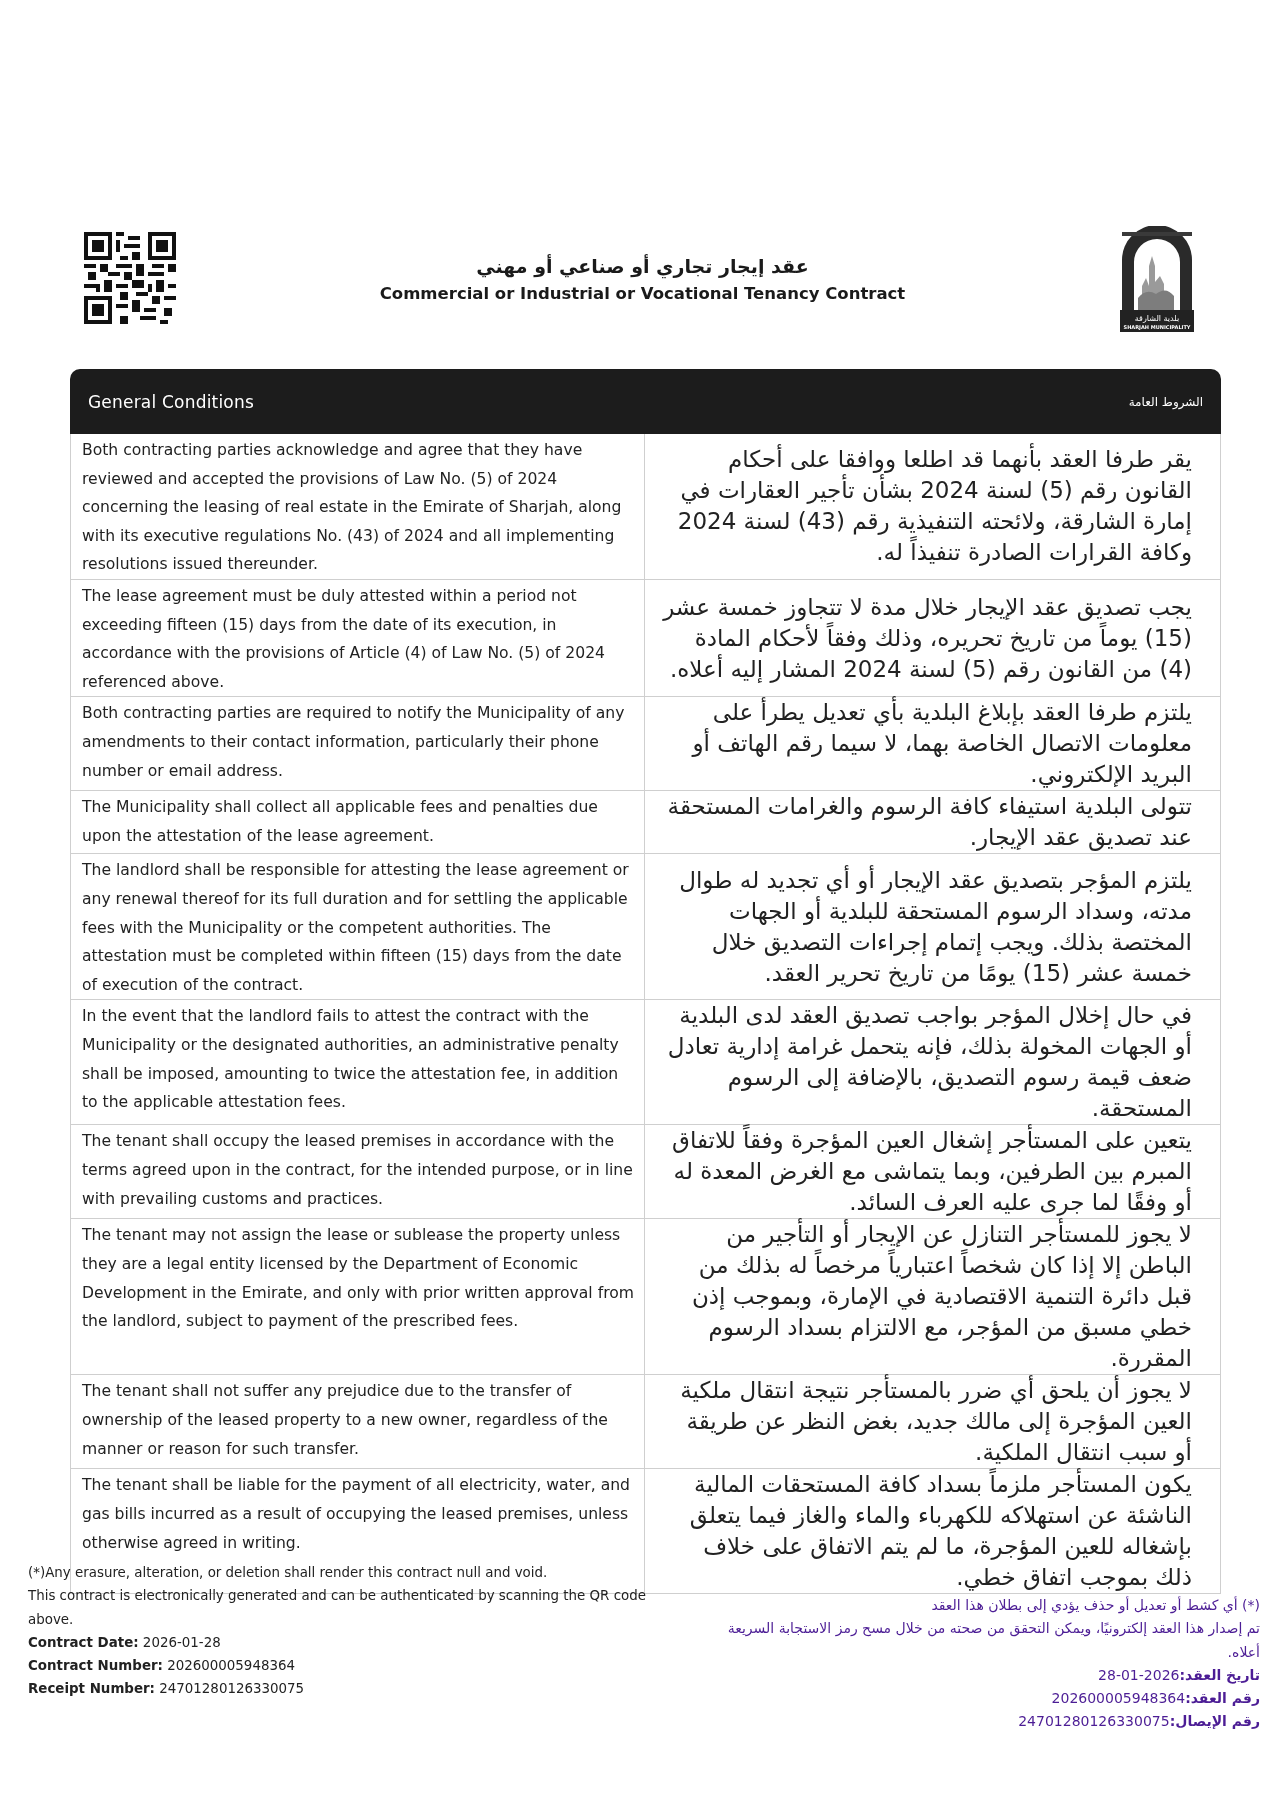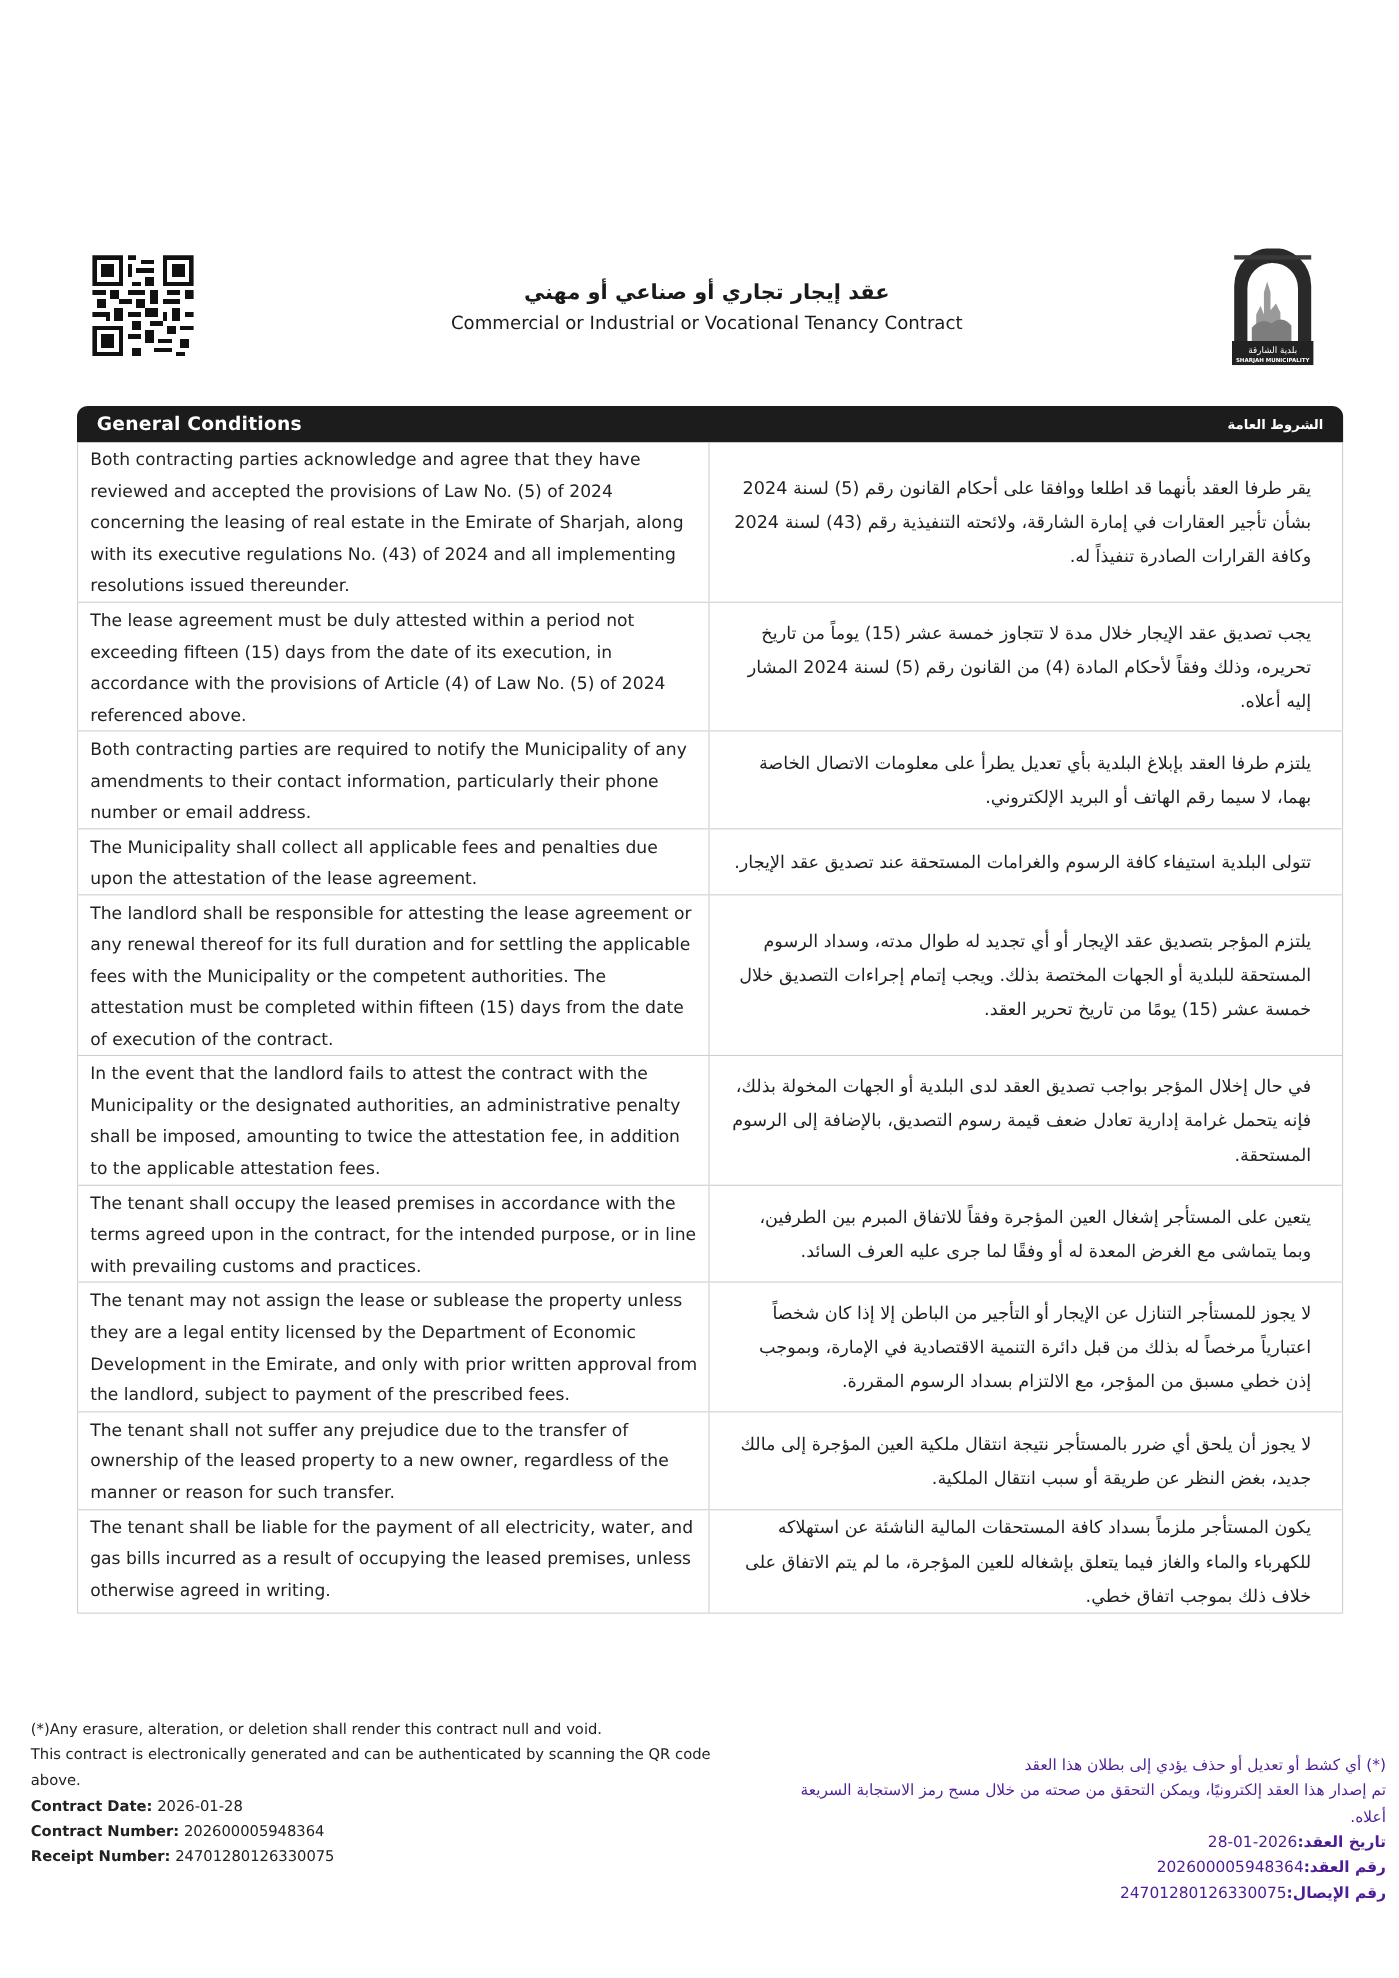--- a/index.html
+++ b/index.html
@@ -4,33 +4,33 @@
 <style>
   html, body { margin: 0; padding: 0; background: #ffffff; }
   body { width: 1272px; height: 1798px; position: relative; overflow: hidden;
          font-family: "DejaVu Sans", "Liberation Sans", sans-serif; color: #1a1a1a; }
 
   .header { position: absolute; top: 226px; left: 80px; width: 1120px; height: 110px; }
   .qr { position: absolute; left: 4px; top: 6px; width: 92px; height: 92px; }
   .logo { position: absolute; right: 2px; top: 0; width: 82px; height: 106px; }
   .titles { position: absolute; left: 225px; right: 220px; top: 26px; text-align: center; }
   .title-ar { font-size: 19px; font-weight: bold; direction: rtl; line-height: 28px; }
-  .title-en { font-size: 16.5px; font-weight: normal; line-height: 24px; margin-top: 2px; }
+  .title-en { font-size: 16.5px; font-weight: bold; line-height: 24px; margin-top: 2px; }
 
   .table { position: absolute; left: 70px; top: 369px; width: 1151px; }
-  .thead { height: 33px; background: #1c1c1c; border-radius: 10px 10px 0 0; display: flex;
-           align-items: center; justify-content: space-between; color: #ffffff; padding: 0 18px; box-sizing: border-box; font-weight: bold; }
+  .thead { height: 65px; background: #1c1c1c; border-radius: 10px 10px 0 0; display: flex;
+           align-items: center; justify-content: space-between; color: #ffffff; padding: 0 18px; box-sizing: border-box; }
   .thead .en { font-size: 17px; letter-spacing: 0.2px; }
   .thead .ar { font-size: 12px; direction: rtl; }
 
   .row { display: flex; border-bottom: 1.5px solid #cfcfcf; }
   .cell-en { width: 575px; box-sizing: border-box; padding: 2px 6px 0 11px; border-left: 1.5px solid #cfcfcf;
              border-right: 1.5px solid #cfcfcf; font-size: 15.6px; line-height: 28.6px; color: #222; }
   .cell-ar { flex: 1; box-sizing: border-box; padding: 0 28px 0 18px; direction: rtl; text-align: right;
-             display: flex; align-items: center; font-size: 16px; line-height: 31px; color: #222;
+             display: flex; align-items: center; font-size: 23px; line-height: 31px; color: #222;
              border-right: 1.5px solid #cfcfcf; }
 
   .footer-en { position: absolute; left: 28px; top: 1561px; width: 620px; font-size: 13.4px; line-height: 23.3px; color: #222; }
   .footer-ar { position: absolute; right: 12px; top: 1594px; width: 540px; direction: rtl; text-align: right;
                font-size: 14px; line-height: 23.3px; color: #4c1d95; }
   .b { font-weight: bold; }
 </style>
 </head>
 <body>
 

